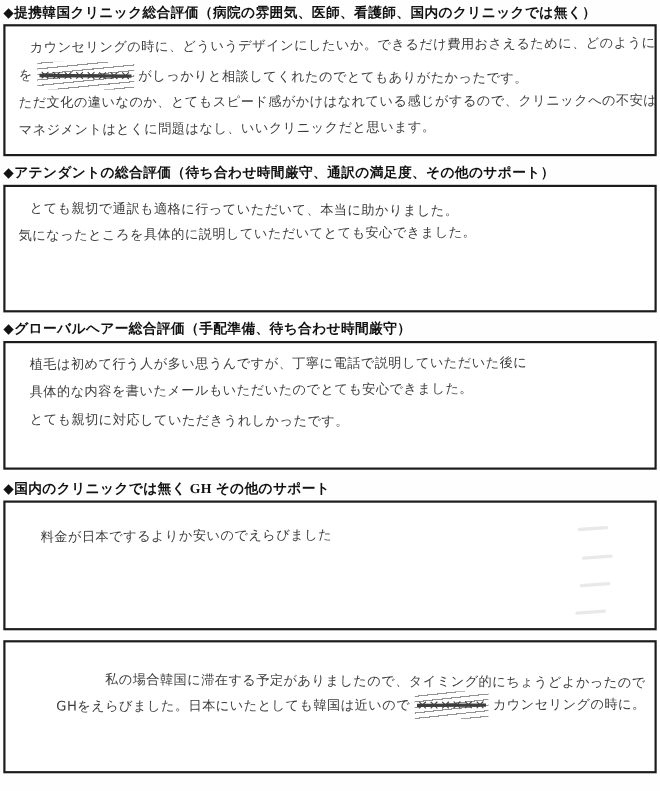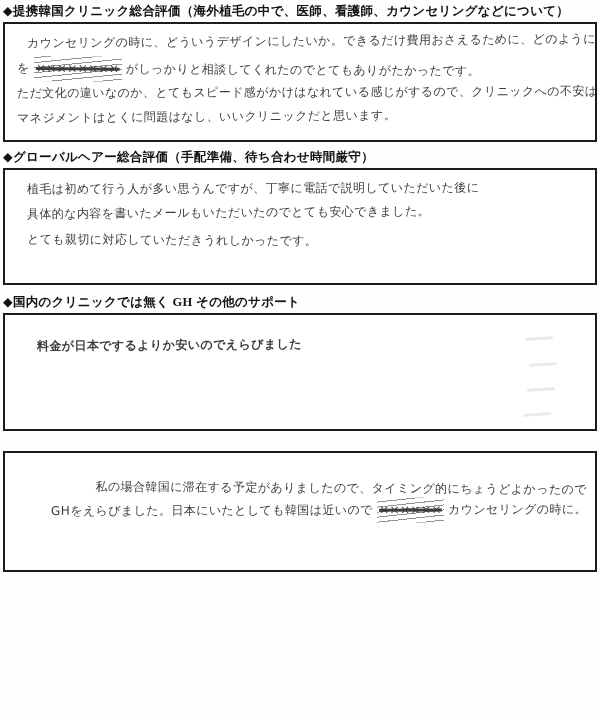--- a/index.html
+++ b/index.html
@@ -30,21 +30,21 @@
     position: relative;
     box-sizing: border-box;
     border: 2px solid #1c1c1c;
     background: #fff;
     padding: 7px 8px 0 8px;
     overflow: hidden;
   }
   .bx1 { min-height: 120px; margin-bottom: 8px; }
   .bx2 { min-height: 116px; margin-bottom: 8px; }
   .bx3 { min-height: 117px; margin-bottom: 10px; padding-left: 18px; }
-  .bx4 { min-height: 118px; margin-bottom: 20px; font-weight: bold; }
+  .bx4 { min-height: 118px; margin-bottom: 9px; }
   .bx5 { min-height: 121px; text-align: right; }
   .hand {
     margin: 0;
     font-family: "DejaVu Sans", sans-serif;
     font-size: 12px;
     color: #3d3d3d;
     letter-spacing: 0.4px;
     line-height: 25px;
     white-space: nowrap;
     transform-origin: left center;
@@ -80,29 +80,36 @@
   .fd2 { top: 48px;  right: 38px; }
   .fd3 { top: 73px;  right: 40px; }
   .fd4 { top: 98px;  right: 44px; }
 </style>
 </head>
 <body>
 
 <div class="page">
 
   <section>
-    <h2 class="sec-header">◆提携韓国クリニック総合評価（海外植毛の中で、医師、看護師、カウンセリングなどについて）</h2>
+    <h2 class="sec-header">◆提携韓国クリニック総合評価（病院の雰囲気、医師、看護師、国内のクリニックでは無く）</h2>
     <div class="answer-box bx1">
       <p class="hand r-a ind-m">カウンセリングの時に、どういうデザインにしたいか。できるだけ費用おさえるために、どのように植毛するかなど</p>
       <p class="hand r-b ind-s"><span>を</span> <span class="scribble">××××××××</span> <span>がしっかりと相談してくれたのでとてもありがたかったです。</span></p>
       <p class="hand r-c ind-s">ただ文化の違いなのか、とてもスピード感がかけはなれている感じがするので、クリニックへの不安はありますが</p>
       <p class="hand r-a ind-s">マネジメントはとくに問題はなし、いいクリニックだと思います。</p>
     </div>
   </section>
 
+  <section>
+    <h2 class="sec-header">◆アテンダントの総合評価（待ち合わせ時間厳守、通訳の満足度、その他のサポート）</h2>
+    <div class="answer-box bx2">
+      <p class="hand r-b ind-m">とても親切で通訳も適格に行っていただいて、本当に助かりました。</p>
+      <p class="hand r-a ind-s">気になったところを具体的に説明していただいてとても安心できました。</p>
+    </div>
+  </section>
 
   <section>
     <h2 class="sec-header">◆グローバルヘアー総合評価（手配準備、待ち合わせ時間厳守）</h2>
     <div class="answer-box bx3">
       <p class="hand r-c ind-s">植毛は初めて行う人が多い思うんですが、丁寧に電話で説明していただいた後に</p>
       <p class="hand r-a ind-s">具体的な内容を書いたメールもいただいたのでとても安心できました。</p>
       <p class="hand r-b ind-s">とても親切に対応していただきうれしかったです。</p>
     </div>
   </section>
 

